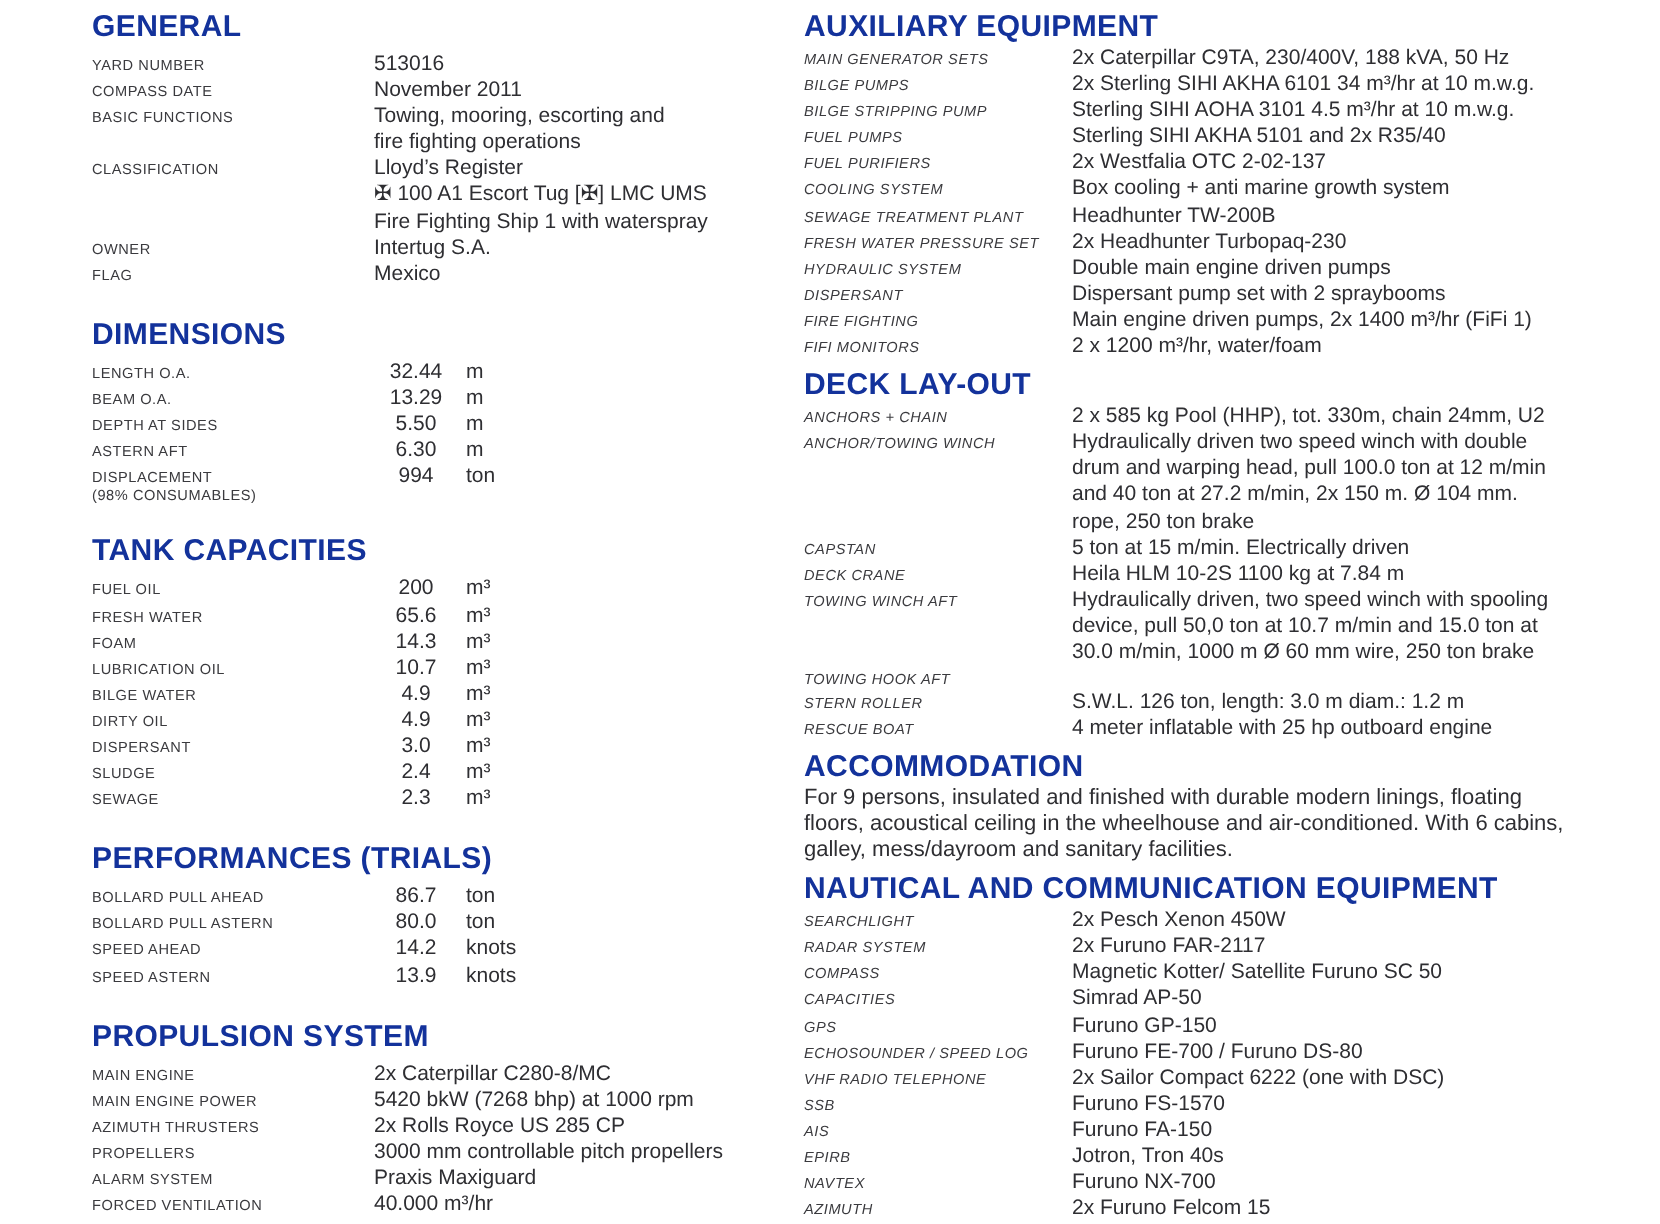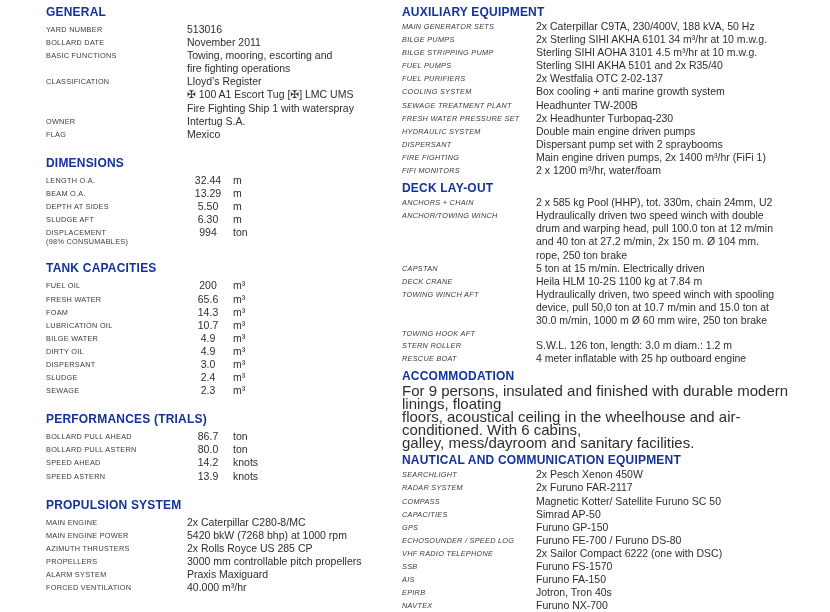--- a/index.html
+++ b/index.html
@@ -10,55 +10,55 @@
   }
   .page { display:flex; box-sizing:border-box; padding:5px 6px 0 46px; }
   .col-left  { width:352px; flex:none; }
   .col-right { width:420px; flex:none; padding-left:4px; box-sizing:border-box; }
 
   .section { margin:0 0 0 0; }
   .col-left  .section { margin-bottom:15px; }
   .col-right .section { margin-bottom:4px; }
 
   .section h2 {
-    margin:0 0 4px 0; font-size:12px; font-weight:bold;
+    margin:0 0 4px 0; font-size:15px; font-weight:bold;
     letter-spacing:0.2px; color:var(--accent);
   }
   .col-right .section h2 { margin-bottom:1px; }
 
   .row { display:flex; align-items:flex-start; }
   .label {
     flex:none; width:141px; font-size:7.3px; line-height:8.6px;
     letter-spacing:0.28px; color:var(--label); padding-top:3px;
     white-space:pre-line;
   }
   .col-right .label { width:134px;font-style:italic; }
   .value {
     font-size:10.5px; line-height:13.1px; white-space:pre-line;
   }
   .amount { display:inline-block; width:42px; text-align:center; }
   .unit   { margin-left:4px; }
   .para {
-    margin:1px 0 0 0; font-size:15px; line-height:13.1px;
+    margin:1px 0 0 0; font-size:11px; line-height:13.1px;
     white-space:pre-line;
   }
 </style>
 </head>
 <body>
 
 <div class="page">
   <div class="col-left" id="col-left">
       <section class="section">
         <h2>GENERAL</h2>
         <div class="row">
           <span class="label">YARD NUMBER</span>
           <span class="value">513016</span>
         </div>
         <div class="row">
-          <span class="label">BOLLARD DATE</span>
+          <span class="label">COMPASS DATE</span>
           <span class="value">November 2011</span>
         </div>
         <div class="row">
           <span class="label">BASIC FUNCTIONS</span>
           <span class="value">Towing, mooring, escorting and
 fire fighting operations</span>
         </div>
         <div class="row">
           <span class="label">CLASSIFICATION</span>
           <span class="value">Lloyd’s Register
@@ -82,21 +82,21 @@
         </div>
         <div class="row">
           <span class="label">BEAM O.A.</span>
           <span class="value"><span class="amount">13.29</span><span class="unit">m</span></span>
         </div>
         <div class="row">
           <span class="label">DEPTH AT SIDES</span>
           <span class="value"><span class="amount">5.50</span><span class="unit">m</span></span>
         </div>
         <div class="row">
-          <span class="label">SLUDGE AFT</span>
+          <span class="label">ASTERN AFT</span>
           <span class="value"><span class="amount">6.30</span><span class="unit">m</span></span>
         </div>
         <div class="row">
           <span class="label">DISPLACEMENT
 (98% CONSUMABLES)</span>
           <span class="value"><span class="amount">994</span><span class="unit">ton</span></span>
         </div>
       </section>
       <section class="section">
         <h2>TANK CAPACITIES</h2>

